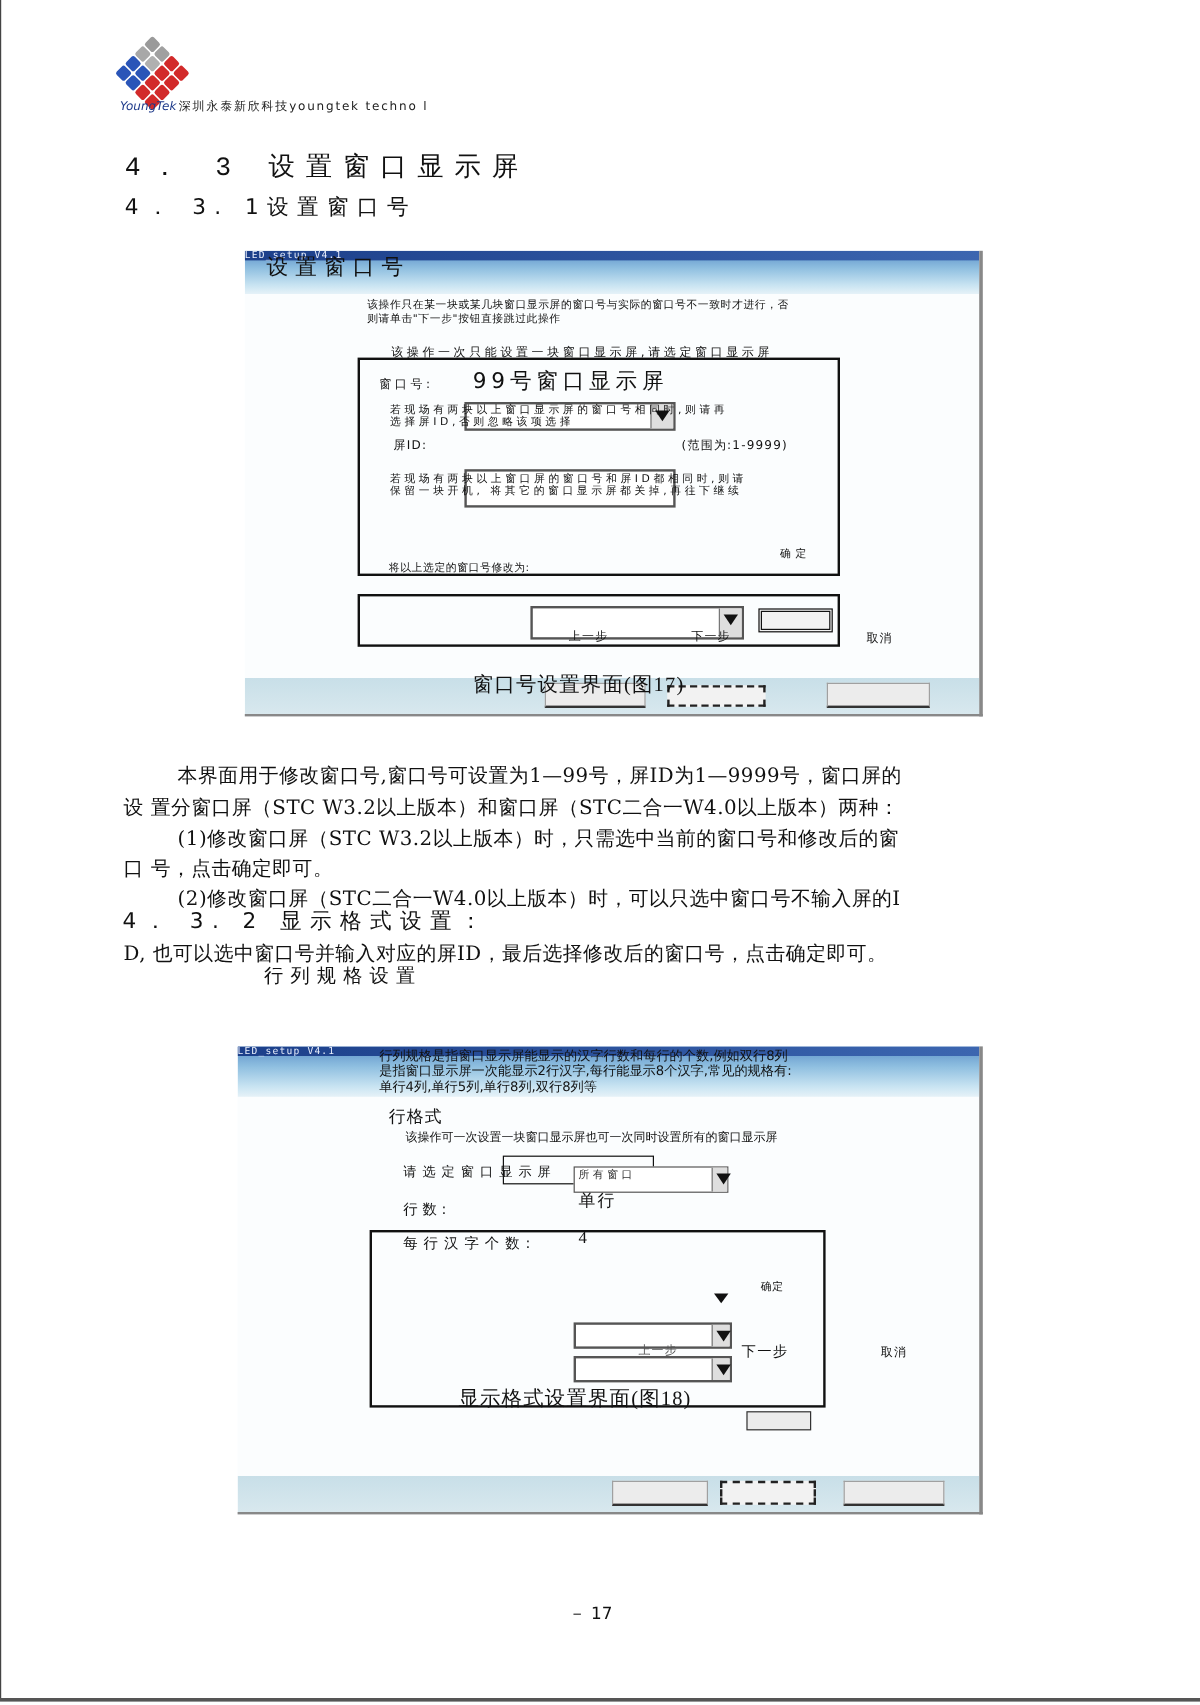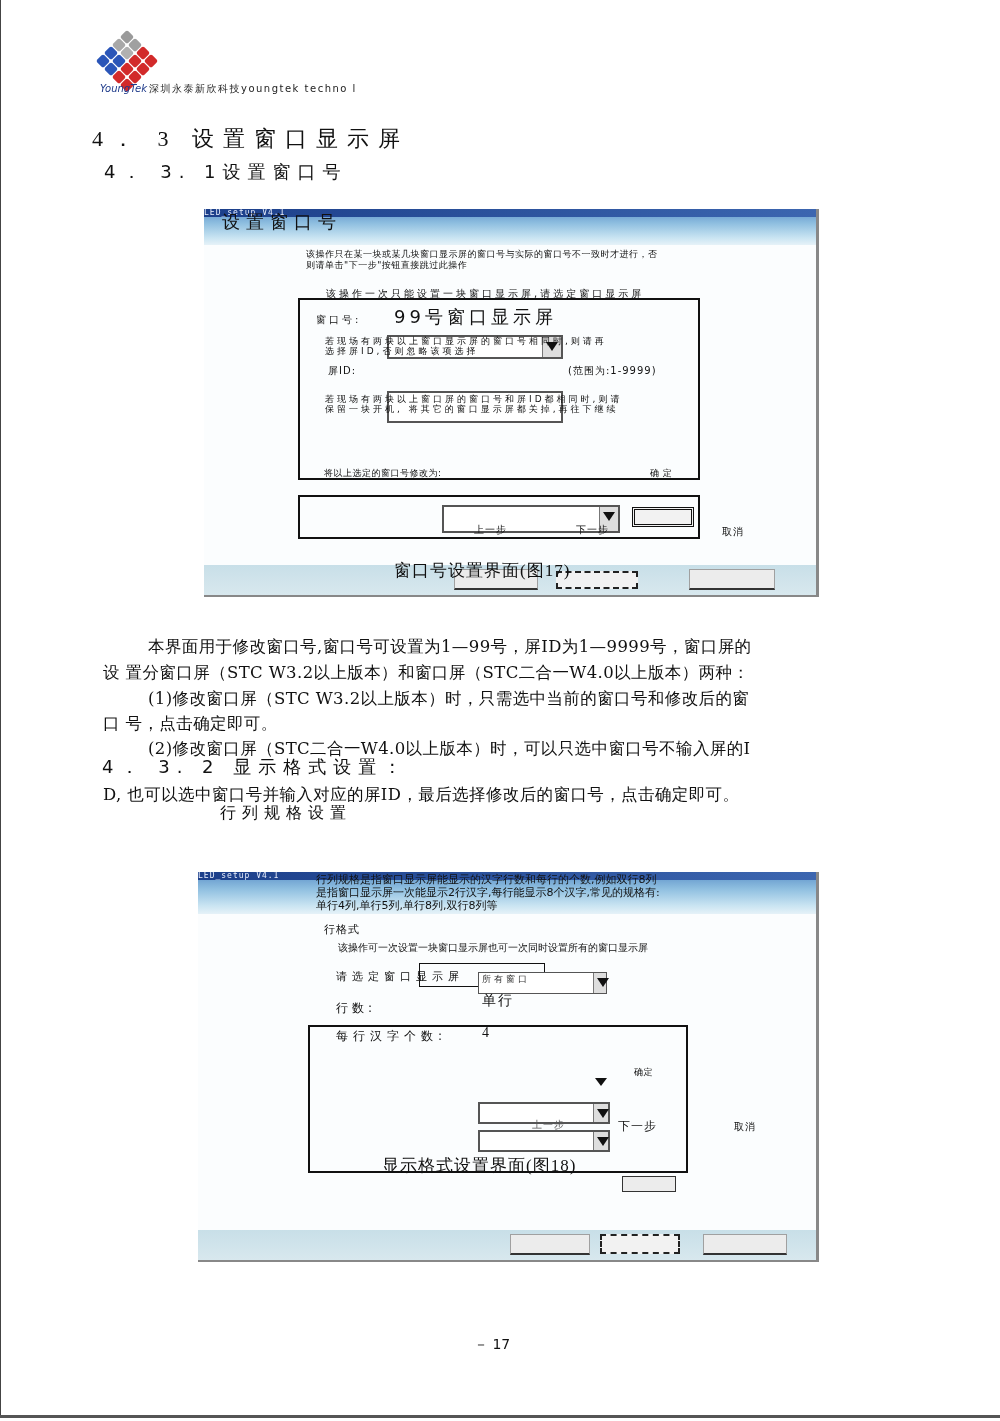--- a/index.html
+++ b/index.html
@@ -10,21 +10,21 @@
   .page-border-left { position: absolute; left: 0; top: 0; width: 1px; height: 1416px; background: #444; }
   .page-border-bottom { position: absolute; left: 0; top: 1415px; width: 1000px; height: 3px; background: #555; }
   .abs { position: absolute; white-space: nowrap; }
 
   
   .logo { position: absolute; left: 100px; top: 30px; width: 62px; height: 50px; }
   .logo .d { position: absolute; width: 10px; height: 10px; transform: rotate(45deg); border-radius: 2px; }
   .brand-line { position: absolute; left: 100px; top: 82px; font-size: 10px; letter-spacing: 1.5px; color: #222; }
   .brand-line .yt { font-style: italic; font-weight: normal; color: #1e3a8a; letter-spacing: 0; margin-right: 2px; }
 
-  .h1 { left: 92px; top: 124px; font-size: 22px; letter-spacing: 9px; font-family: Liberation Serif, serif; text-align: center; }
+  .h1 { left: 104px; top: 124px; font-size: 22px; letter-spacing: 9px; font-family: Liberation Mono, monospace; text-align: center; }
   .h2 { left: 104px; top: 160px; font-size: 18px; letter-spacing: 7px; }
   .h3 { left: 102px; top: 755px; font-size: 18px; letter-spacing: 7px; }
   .h4 { left: 220px; top: 803px; font-size: 16px; letter-spacing: 6px; }
 
   
   .shot { position: absolute; background: #fbfdfe; border-right: 3px solid #888; border-bottom: 2px solid #888; overflow: hidden; }
   .shot .banner { position: absolute; left: 0; top: 0; right: 0;
     background: linear-gradient(180deg, #5a8fc8 0%, #8fbfe0 40%, #c9e4f2 80%, #e6f2f8 100%); }
   .shot .titlebar { position: absolute; left: 0; top: 0; right: 0; height: 8px; background: linear-gradient(90deg,#1c3f8a,#3c66b0); }
   .shot .apptitle { position: absolute; left: 0; top: -1px; font-size: 8px; font-weight: normal; color: #e8eefc; letter-spacing: 1px; font-family: "DejaVu Sans Mono", monospace; }
@@ -93,21 +93,21 @@
   <div class="abs tiny" style="left:121px;top:136px;letter-spacing:3px;">选择屏ID,否则忽略该项选择</div>
 
   <div class="abs small" style="left:124px;top:155px;">屏ID:</div>
   <div class="abs small" style="left:364px;top:155px;">(范围为:1-9999)</div>
 
   <div class="combo" style="left:183px;top:182px;width:172px;height:28px;"></div>
   <div class="abs tiny" style="left:121px;top:184px;letter-spacing:3px;">若现场有两块以上窗口屏的窗口号和屏ID都相同时,则请</div>
   <div class="abs tiny" style="left:121px;top:194px;letter-spacing:3px;">保留一块开机, 将其它的窗口显示屏都关掉,再往下继续</div>
 
   <div class="abs tiny" style="left:120px;top:258px;">将以上选定的窗口号修改为:</div>
-  <div class="abs tiny" style="left:446px;top:258px;">确 定</div>
+  <div class="abs tiny" style="left:446px;top:246px;">确 定</div>
 
   <div class="box" style="left:94px;top:286px;width:398px;height:40px;"></div>
   <div class="combo" style="left:238px;top:296px;width:174px;height:24px;">
       <div class="arrow"></div>
     </div>
   <div class="wbtn focus" style="left:428px;top:298px;width:56px;height:14px;border:3px double #111;"></div>
   <div class="abs small serif" style="left:270px;top:314px;">上一步</div>
   <div class="abs small serif" style="left:372px;top:314px;">下一步</div>
   <div class="abs small serif" style="left:518px;top:316px;">取消</div>
 
@@ -129,21 +129,21 @@
 <div class="abs h4">行列规格设置</div>
 
 <div class="shot" style="left:198px;top:872px;width:618px;height:388px;">
   <div class="banner" style="height:42px;"></div>
   <div class="titlebar"></div>
   <div class="apptitle">LED_setup V4.1</div>
   <div class="abs" style="left:118px;top:2px;font-size:11px;line-height:11px;text-align:right;">行列规格是指窗口显示屏能显示的汉字行数和每行的个数,例如双行8列</div>
   <div class="abs" style="left:118px;top:15px;font-size:11px;line-height:11px;">是指窗口显示屏一次能显示2行汉字,每行能显示8个汉字,常见的规格有:</div>
   <div class="abs" style="left:118px;top:28px;font-size:11px;line-height:11px;">单行4列,单行5列,单行8列,双行8列等</div>
 
-  <div class="abs small" style="left:126px;top:50px;font-size:11px;">行格式</div>
+  <div class="abs small" style="left:126px;top:50px;font-size:14px;">行格式</div>
   <div class="abs small" style="left:140px;top:69px;font-size:10px;letter-spacing:0;">该操作可一次设置一块窗口显示屏也可一次同时设置所有的窗口显示屏</div>
 
   <div class="abs small" style="left:138px;top:97px;letter-spacing:5px;font-size:11px;">请选定窗口显示屏</div>
   <div class="box" style="left:221px;top:91px;width:124px;height:22px;border-width:1px;"></div>
   <div class="combo" style="left:280px;top:100px;width:127px;height:20px;border-width:1px;">
       <div class="arrow" style="width:12px;"></div>
     </div>
   <div class="abs tiny serif" style="left:284px;top:101px;letter-spacing:3px;color:#333;">所有窗口</div>
 
   <div class="abs small" style="left:138px;top:128px;font-size:12px;letter-spacing:4px;">行数:</div>

